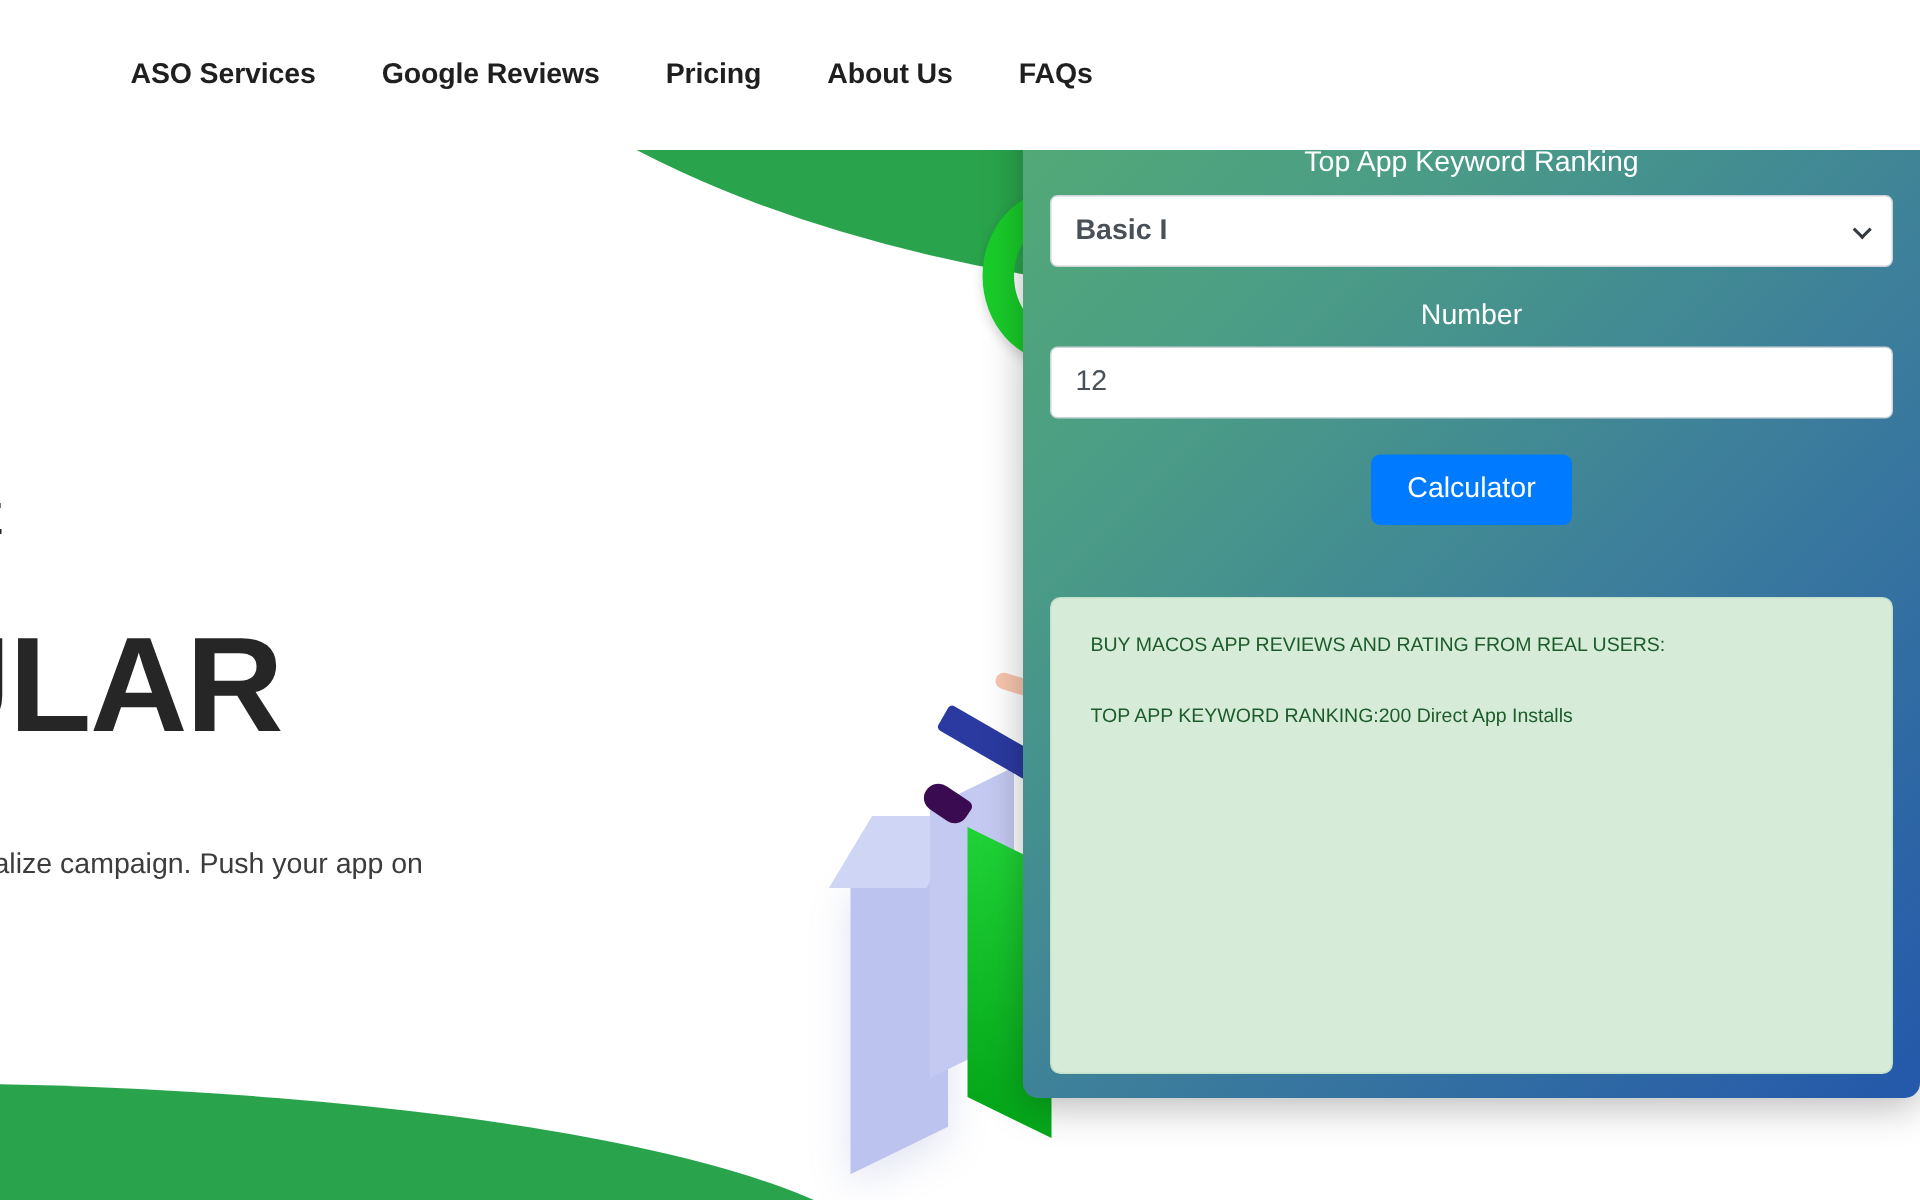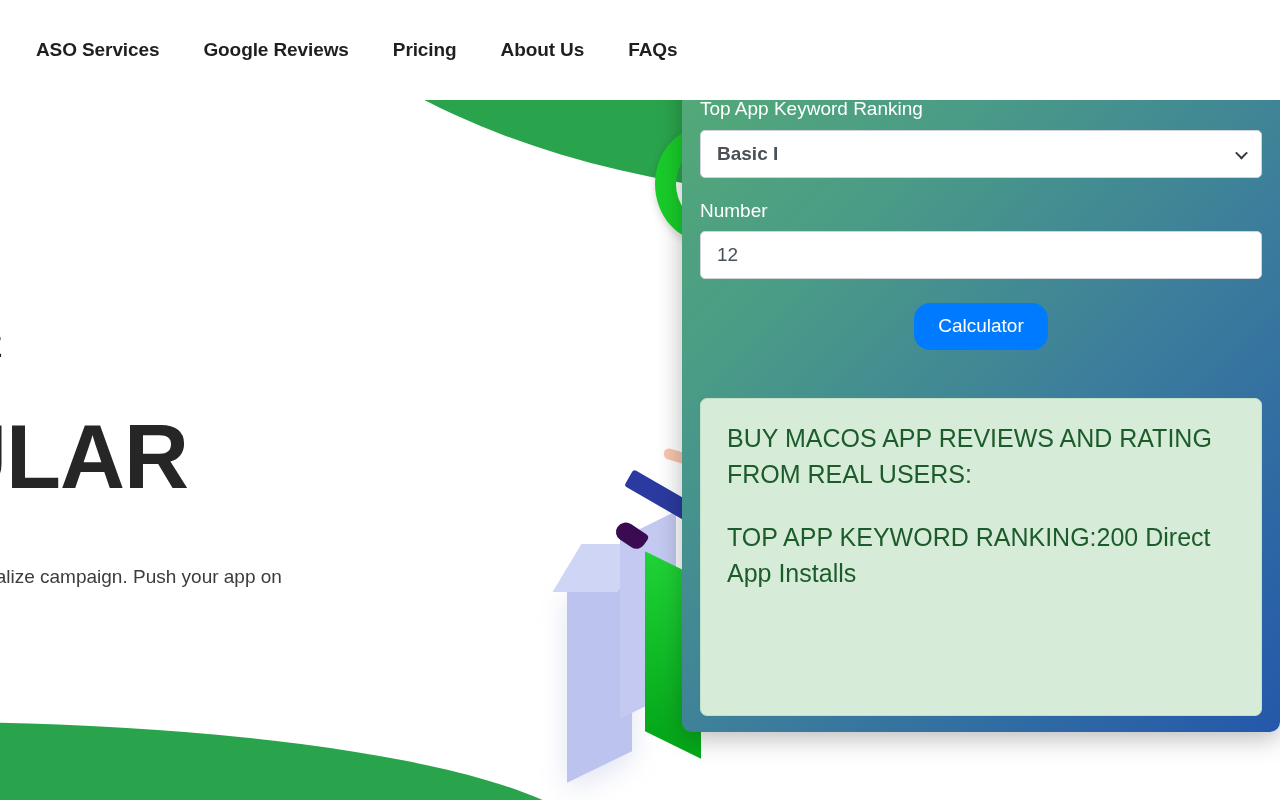--- a/index.html
+++ b/index.html
@@ -12,21 +12,21 @@
   .page { position: relative; width: 1280px; height: 800px; overflow: hidden; background:#fff; }
 
   
   .navbar {
     position: absolute; top: 0; left: 0;
     width: 1280px; height: 100px;
     background: #ffffff;
     display: flex; align-items: center;
     z-index: 30;
   }
-  .nav-links { display: flex; align-items: center; gap: 44px; margin-left: 36px; }
+  .nav-links { display: flex; align-items: center; gap: 44px; margin-left: 87px; }
   .nav-link {
     font-size: 19px; font-weight: 700; color: #1f1f1f;
     letter-spacing: -0.1px; white-space: nowrap; cursor: pointer;
     text-decoration: none;
   }
 
   
   .hero {
     position: absolute; top: 100px; left: 0;
     width: 1280px; height: 700px;
@@ -130,21 +130,21 @@
     width: 598px; height: 790px;
     background: linear-gradient(135deg, #57b06f 0%, #4a9b87 33%, #3c7d9c 62%, #2458ab 100%);
     border-radius: 10px;
     box-shadow: 0 6px 26px rgba(0,0,0,.28);
     padding: 18px 18px 0 18px;
     z-index: 20;
     overflow: hidden;
   }
   .field-label {
     color: #ffffff; font-size: 19px; font-weight: 400;
-    margin-bottom: 9px; line-height: 1.2;
+    margin-bottom: 9px; line-height: 1.2; text-align: center;
   }
   .field-label.first { margin-top: 36px; }
   .sel-wrap { position: relative; margin-bottom: 22px; }
   .sel {
     width: 100%; height: 48px;
     background: #ffffff; border: 1px solid #ced4da; border-radius: 5px;
     padding: 0 38px 0 16px;
     font-size: 19px; color: #495057;
     font-family: "Liberation Sans", sans-serif;
     display: flex; align-items: center;
@@ -162,31 +162,31 @@
     width: 100%; height: 48px;
     background: #ffffff; border: 1px solid #ced4da; border-radius: 5px;
     padding: 0 16px; font-size: 19px; color: #495057;
     font-family: "Liberation Sans", sans-serif;
     display: flex; align-items: center;
     margin-bottom: 24px;
   }
   .calc-btn-row { display: flex; justify-content: center; }
   .calc-btn {
     background: #007bff; color: #ffffff;
-    border: none; border-radius: 16px;
+    border: none; border-radius: 6px;
     padding: 12px 24px; font-size: 19px;
     font-family: "Liberation Sans", sans-serif;
     cursor: pointer; line-height: 1.2;
   }
   .result-box {
     margin-top: 48px;
     background: #d6ecd9; border: 1px solid #c3e0c8;
     border-radius: 7px;
     padding: 22px 26px 26px 26px;
-    color: #1c5b2a; font-size: 25px; line-height: 1.42;
+    color: #1c5b2a; font-size: 13px; line-height: 1.42;
     height: 318px;
   }
   .result-line { margin-bottom: 28px; }
   .result-line:last-child { margin-bottom: 0; }
 </style>
 </head>
 <body>
 
 <div class="page">
 

